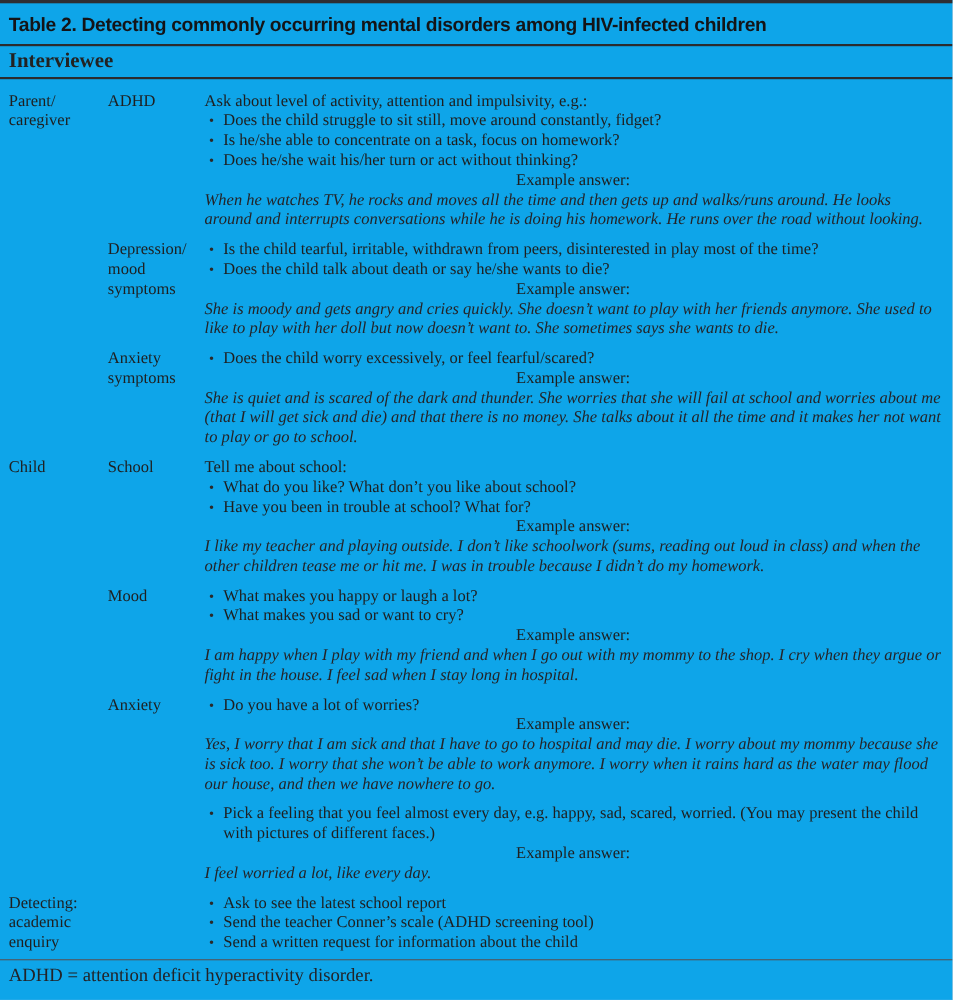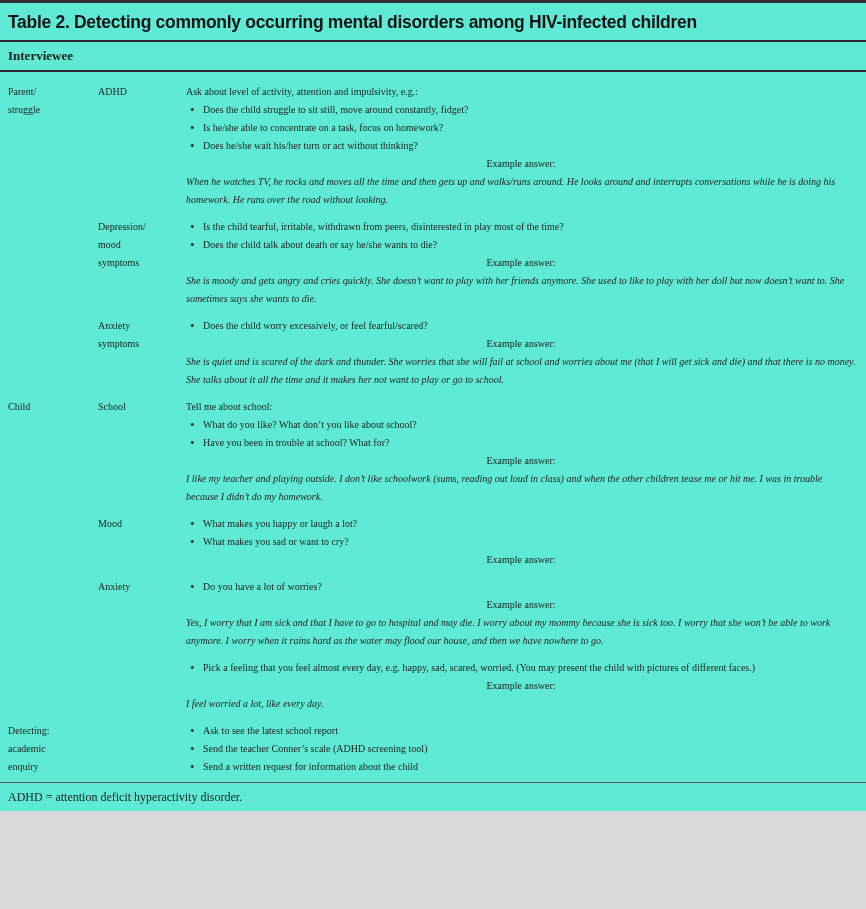--- a/index.html
+++ b/index.html
@@ -1,68 +1,68 @@
 <!DOCTYPE html>
 <html><head>
 <meta charset="utf-8">
 <style>
   html,body {margin:0; padding:0; background:#d8d9dd;}
   .page {
-    width:866px; height:811px; box-sizing:border-box;
-    background:#5eead4; color:#1f1f1f;
+    width:866px; height:909px; box-sizing:border-box;
+    background:#0ea5e9; color:#1f1f1f;
     font-family:"Liberation Serif", serif;
     border-top:3px solid #2e2e33;
     overflow:hidden; position:relative;
   }
   .title {
     font-family:"Liberation Sans", sans-serif;
     font-weight:bold; font-size:17.5px; letter-spacing:-0.3px;
     color:#141417; padding:9px 10px 7px 8px;
   }
   .rule-heavy {border-top:2px solid #2b2b2e; height:0;}
   .rule-light {border-top:1px solid #55555a; height:0;}
   .hdr-row {
     display:grid; grid-template-columns:90px 1fr;
     padding:5px 10px 5px 8px;
-    font-weight:bold; font-size:13px; line-height:18px; color:#222;
+    font-weight:bold; font-size:19px; line-height:18px; color:#222;
   }
   .t-body {padding-top:2px;}
   .t-row {
     display:grid; grid-template-columns:90px 88px 1fr;
     padding:0 10px 0 8px; margin-top:9px;
   }
-  .cell {font-size:10px; line-height:18px;}
+  .cell {font-size:15px; line-height:18px;}
   .cell .ln {line-height:18px;}
   .block + .block {margin-top:9px;}
   .intro {line-height:18px;}
   .bullet {position:relative; padding-left:17px; line-height:18px;}
   .bullet::before {
     content:"\2022"; position:absolute; left:4px; top:0;
     font-size:13px; color:#2a2a2a;
   }
   .ex-label {line-height:18px;text-align:center;}
   .answer {font-style:italic; line-height:18px; color:#242428;}
-  .footnote {font-size:12px; line-height:14px; padding:7px 10px 0 8px; color:#232327;}
+  .footnote {font-size:17px; line-height:14px; padding:7px 10px 0 8px; color:#232327;}
 </style>
 </head>
 <body>
 
 <div class="page">
   <div class="title">Table 2. Detecting commonly occurring mental disorders among HIV-infected children</div>
   <div class="rule-heavy"></div>
   <div class="hdr-row">
     <div>Interviewee</div>
   </div>
   <div class="rule-heavy"></div>
 
   <div class="t-body" id="table-body">
       <div class="t-row">
         <div class="cell">
           <div class="ln">Parent/</div>
-          <div class="ln">struggle</div>
+          <div class="ln">caregiver</div>
         </div>
         <div class="cell">
           <div class="ln">ADHD</div>
         </div>
         <div class="cell">
           <div class="block">
             <div class="intro">Ask about level of activity, attention and impulsivity, e.g.:</div>
             <div class="bullet">Does the child struggle to sit still, move around constantly, fidget?</div>
             <div class="bullet">Is he/she able to concentrate on a task, focus on homework?</div>
             <div class="bullet">Does he/she wait his/her turn or act without thinking?</div>
@@ -121,20 +121,21 @@
       <div class="t-row">
         <div class="cell"></div>
         <div class="cell">
           <div class="ln">Mood</div>
         </div>
         <div class="cell">
           <div class="block">
             <div class="bullet">What makes you happy or laugh a lot?</div>
             <div class="bullet">What makes you sad or want to cry?</div>
             <div class="ex-label">Example answer:</div>
+            <div class="answer">I am happy when I play with my friend and when I go out with my mommy to the shop. I cry when they argue or fight in the house. I feel sad when I stay long in hospital.</div>
           </div>
         </div>
       </div>
       <div class="t-row">
         <div class="cell"></div>
         <div class="cell">
           <div class="ln">Anxiety</div>
         </div>
         <div class="cell">
           <div class="block">

